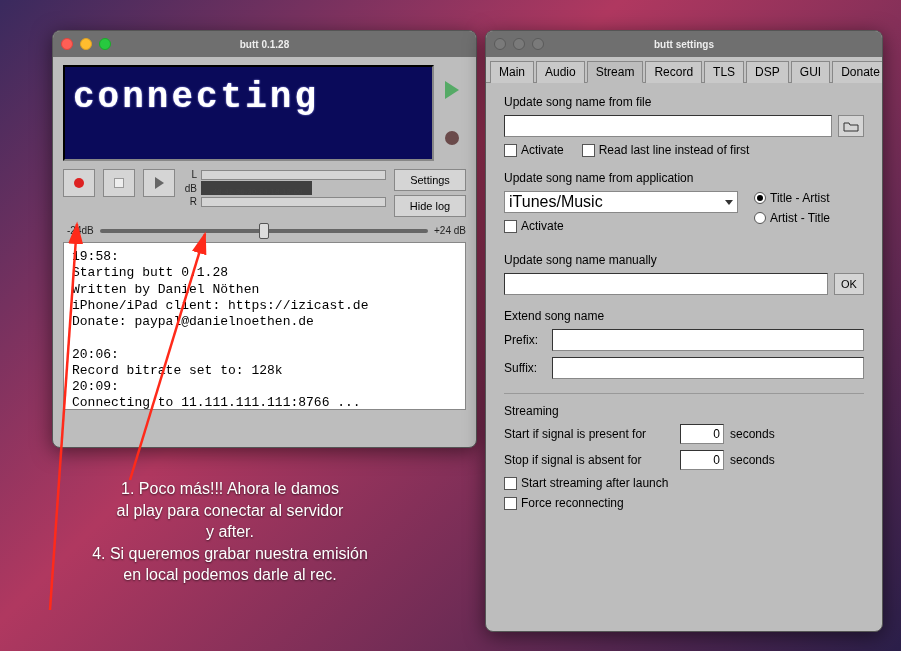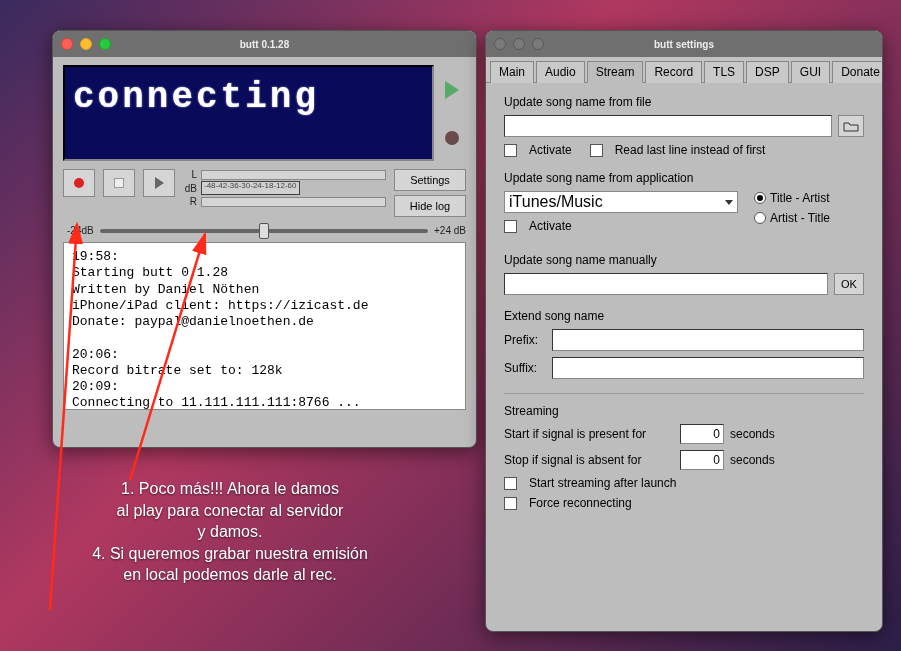--- a/index.html
+++ b/index.html
@@ -59,21 +59,21 @@
 
   .ctrl-row { display:flex; gap:8px; padding: 2px 10px 6px 10px; align-items:flex-start;}
   .ctrl-btn { width:32px; height:28px; background:#d5d5d5; border:1px solid #888; display:flex; align-items:center; justify-content:center; cursor:pointer;}
   .rec-dot{ width:10px; height:10px; border-radius:50%; background:#d22;}
   .stop-sq{ width:10px; height:10px; background:#eee; border:1px solid #999;}
   .play-tri{ width:0;height:0;border-top:6px solid transparent;border-bottom:6px solid transparent;border-left:9px solid #666;}
   .meters { flex:1; display:flex; flex-direction:column; gap:1px; font-size:10px; color:#222;}
   .meter-row{ display:flex; align-items:center; gap:4px;}
   .meter-label{ width:14px; text-align:right;}
   .meter-bar{ flex:1; height:10px; border:1px solid #888; background:#d5d5d5;}
-  .tickbar{ height:14px; border:1px solid #404040; background:#d0d0d0; display:flex; justify-content:space-between; align-items:flex-start; padding:0 2px; font-size:8px; color:#444;}
+  .tickbar{ height:14px; border:7px solid #404040; background:#d0d0d0; display:flex; justify-content:space-between; align-items:flex-start; padding:0 2px; font-size:8px; color:#444;}
   .tickbar span{ transform:translateY(-1px);}
   .ctrl-side{ width:72px; display:flex; flex-direction:column; gap:4px;}
   .small-btn{ height:22px; border:1px solid #888; background:#d5d5d5; font-size:11px; display:flex; align-items:center; justify-content:center; cursor:pointer;}
 
   .slider-row{ display:flex; align-items:center; gap:6px; padding:2px 10px 6px 14px; font-size:10px; color:#222;}
   .slider-track{ flex:1; height:4px; background:#666; position:relative; border-radius:2px;}
   .slider-thumb{ position:absolute; left:50%; top:-6px; width:10px; height:16px; background:#ddd; border:1px solid #555; border-radius:2px; transform:translateX(-50%);}
 
   .log-area {
     margin: 0 10px 10px 10px;
@@ -87,21 +87,21 @@
   #win-settings { left: 485px; top: 30px; width: 398px; height: 602px; }
   .tabs { display:flex; gap:0; border-bottom:1px solid #888; background:#c3c3c3; padding:3px 4px 0 4px;}
   .tab { padding:3px 8px; border:1px solid #888; border-bottom:none; background:#c9c9c9; font-size:12px; cursor:pointer; margin-right:2px; position:relative; top:1px;}
   .tab.active{ background:#bdbdbd; border-bottom:1px solid #bdbdbd;}
   .panel{ padding: 12px 18px 12px 18px; color:#000;}
   .group{ margin-bottom:14px;}
   .glabel{ font-size:12px; margin-bottom:6px; display:block;}
   .row{ display:flex; gap:6px; align-items:center; margin-bottom:6px;}
   .text-input{ height:22px; border:1px inset #888; background:#fff; flex:1; padding:0 4px; font-size:12px;}
   .icon-btn{ width:26px; height:22px; border:1px solid #888; background:#d5d5d5; display:flex; align-items:center; justify-content:center; cursor:pointer;}
-  .chk{ display:flex; align-items:center; gap:12px; font-size:12px;}
+  .chk{ display:flex; align-items:center; gap:4px; font-size:12px;}
   .chk-box{ width:13px; height:13px; border:1px solid #555; background:#fff;}
   .select{ height:22px; border:1px solid #888; background:#fff; flex:1; display:flex; align-items:center; justify-content:space-between; padding:0 4px; font-size:16px;}
   .select-caret{ width:0;height:0;border-left:4px solid transparent;border-right:4px solid transparent;border-top:5px solid #333;}
   .radio{ display:flex; align-items:center; gap:4px; font-size:12px;}
   .radio-o{ width:12px; height:12px; border-radius:50%; border:1px solid #555; background:#fff; display:flex; align-items:center; justify-content:center;}
   .radio-dot{ width:6px; height:6px; border-radius:50%; background:#000;}
   .ok-btn{ width:30px; height:22px; border:1px solid #888; background:#d5d5d5; font-size:11px; display:flex; align-items:center; justify-content:center; cursor:pointer;}
   .section-hr{ border-top:1px solid #999; margin:6px 0 10px 0;}
   .plabel{ width:42px; font-size:12px;}
   .num-input{ width:44px; height:20px; border:1px inset #888; background:#fff; text-align:right; padding:0 3px; font-size:12px;}
@@ -329,16 +329,16 @@
       <path d="M0,0 L9,3 L0,6 z" fill="#ff2a1a"></path>
     </marker>
   </defs>
   <line x1="50" y1="610" x2="77" y2="224" stroke="#ff2a1a" stroke-width="2.5" marker-end="url(#ah)"></line>
   <line x1="130" y1="480" x2="205" y2="234" stroke="#ff2a1a" stroke-width="2.5" marker-end="url(#ah)"></line>
 </svg>
 
 <div class="anno-text" style="left:60px; top:478px;">
   <div>1. Poco más!!! Ahora le damos</div>
   <div>al play para conectar al servidor</div>
-  <div>y damos.</div>
+  <div>y after.</div>
   <div>4. Si queremos grabar nuestra emisión</div>
   <div>en local podemos darle al rec.</div>
 </div>
 
 </body></html>

